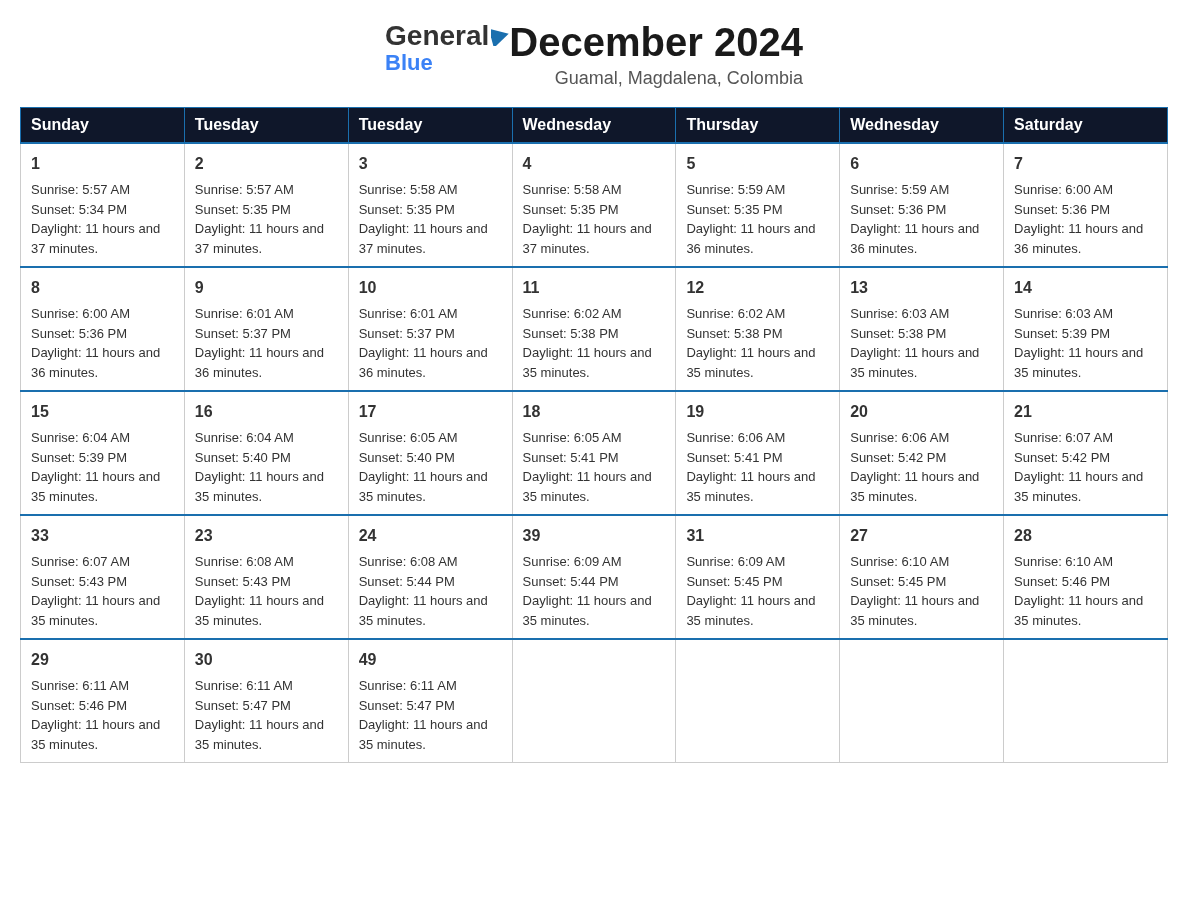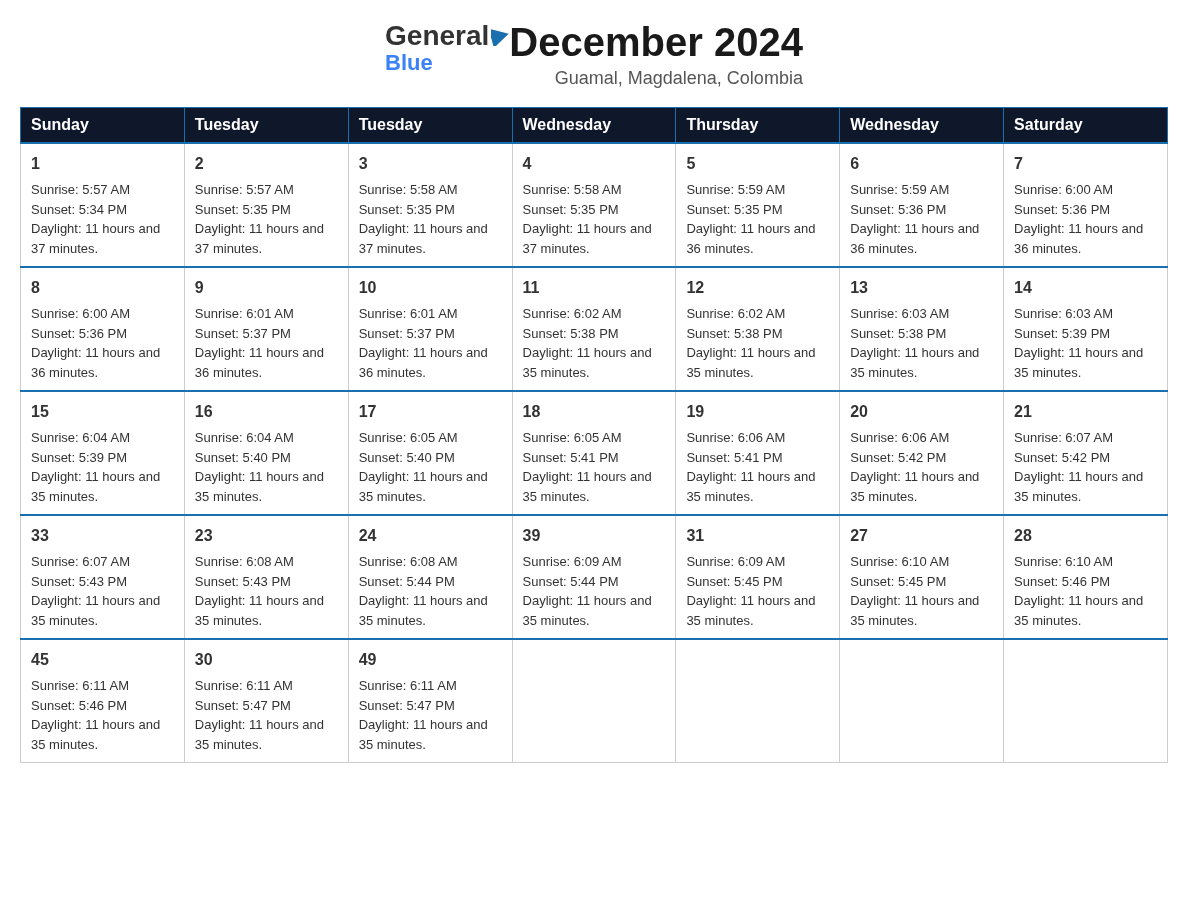--- a/index.html
+++ b/index.html
@@ -301,21 +301,21 @@
       </td>
         <td>
         <span class="day-num">28</span>
         <span class="day-info">Sunrise: 6:10 AM</span><br>
         <span class="day-info">Sunset: 5:46 PM</span><br>
         <span class="day-info">Daylight: 11 hours and 35 minutes.</span>
       </td>
       </tr>
       <tr>
         <td>
-        <span class="day-num">45</span>
+        <span class="day-num">29</span>
         <span class="day-info">Sunrise: 6:11 AM</span><br>
         <span class="day-info">Sunset: 5:46 PM</span><br>
         <span class="day-info">Daylight: 11 hours and 35 minutes.</span>
       </td>
         <td>
         <span class="day-num">30</span>
         <span class="day-info">Sunrise: 6:11 AM</span><br>
         <span class="day-info">Sunset: 5:47 PM</span><br>
         <span class="day-info">Daylight: 11 hours and 35 minutes.</span>
       </td>

